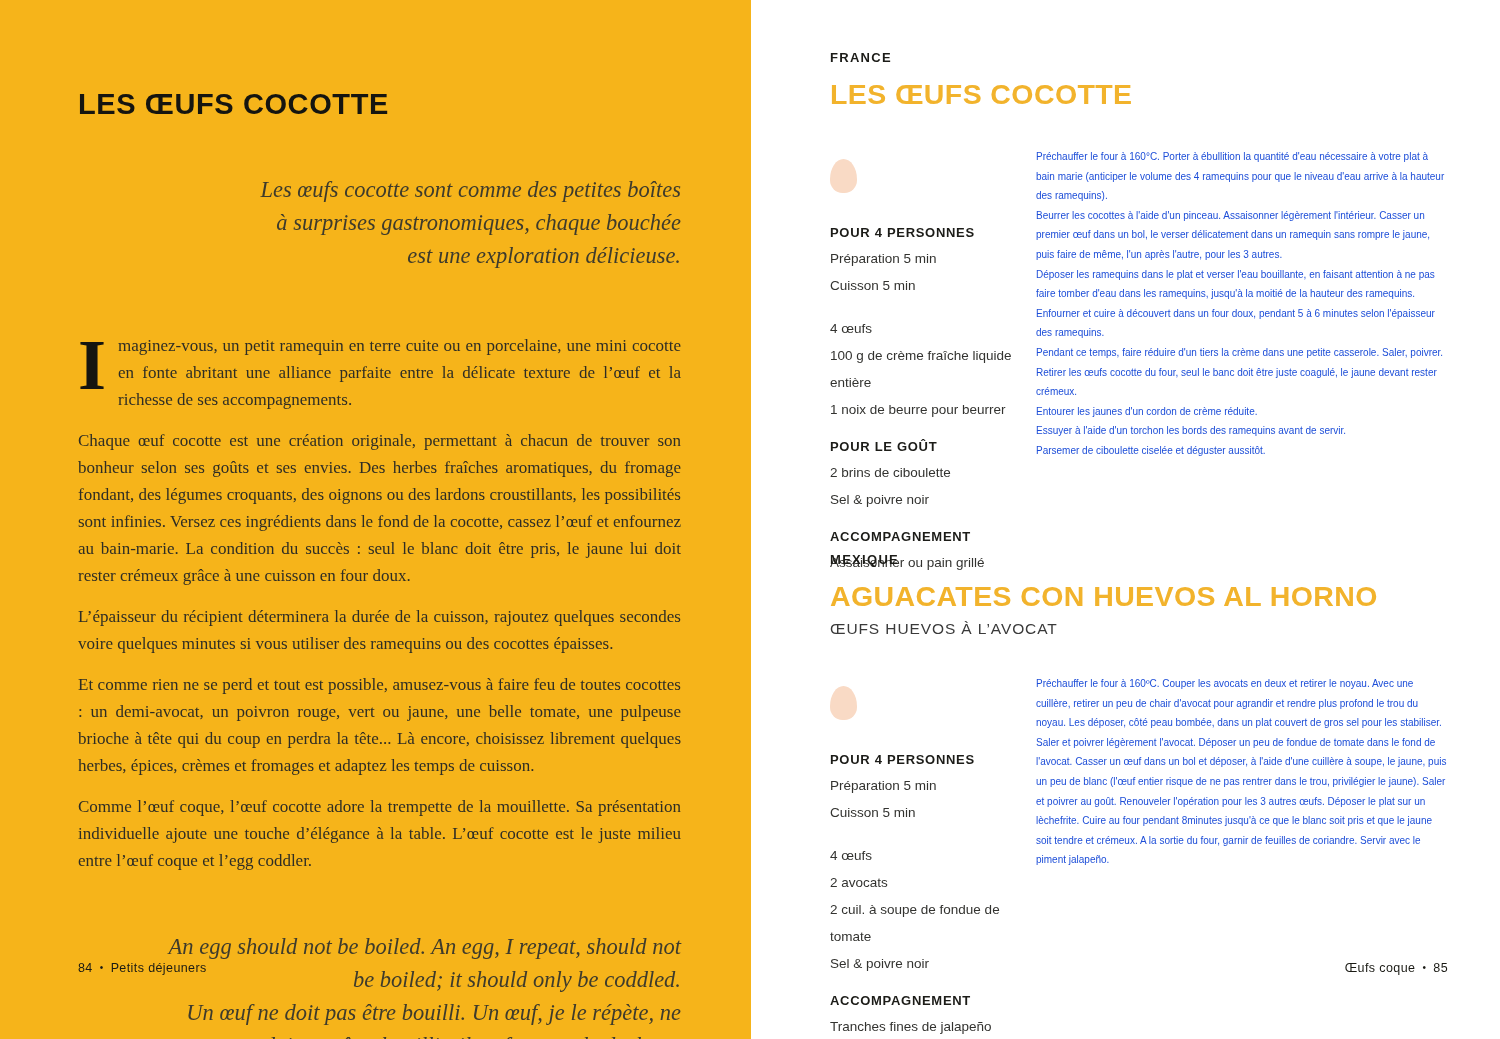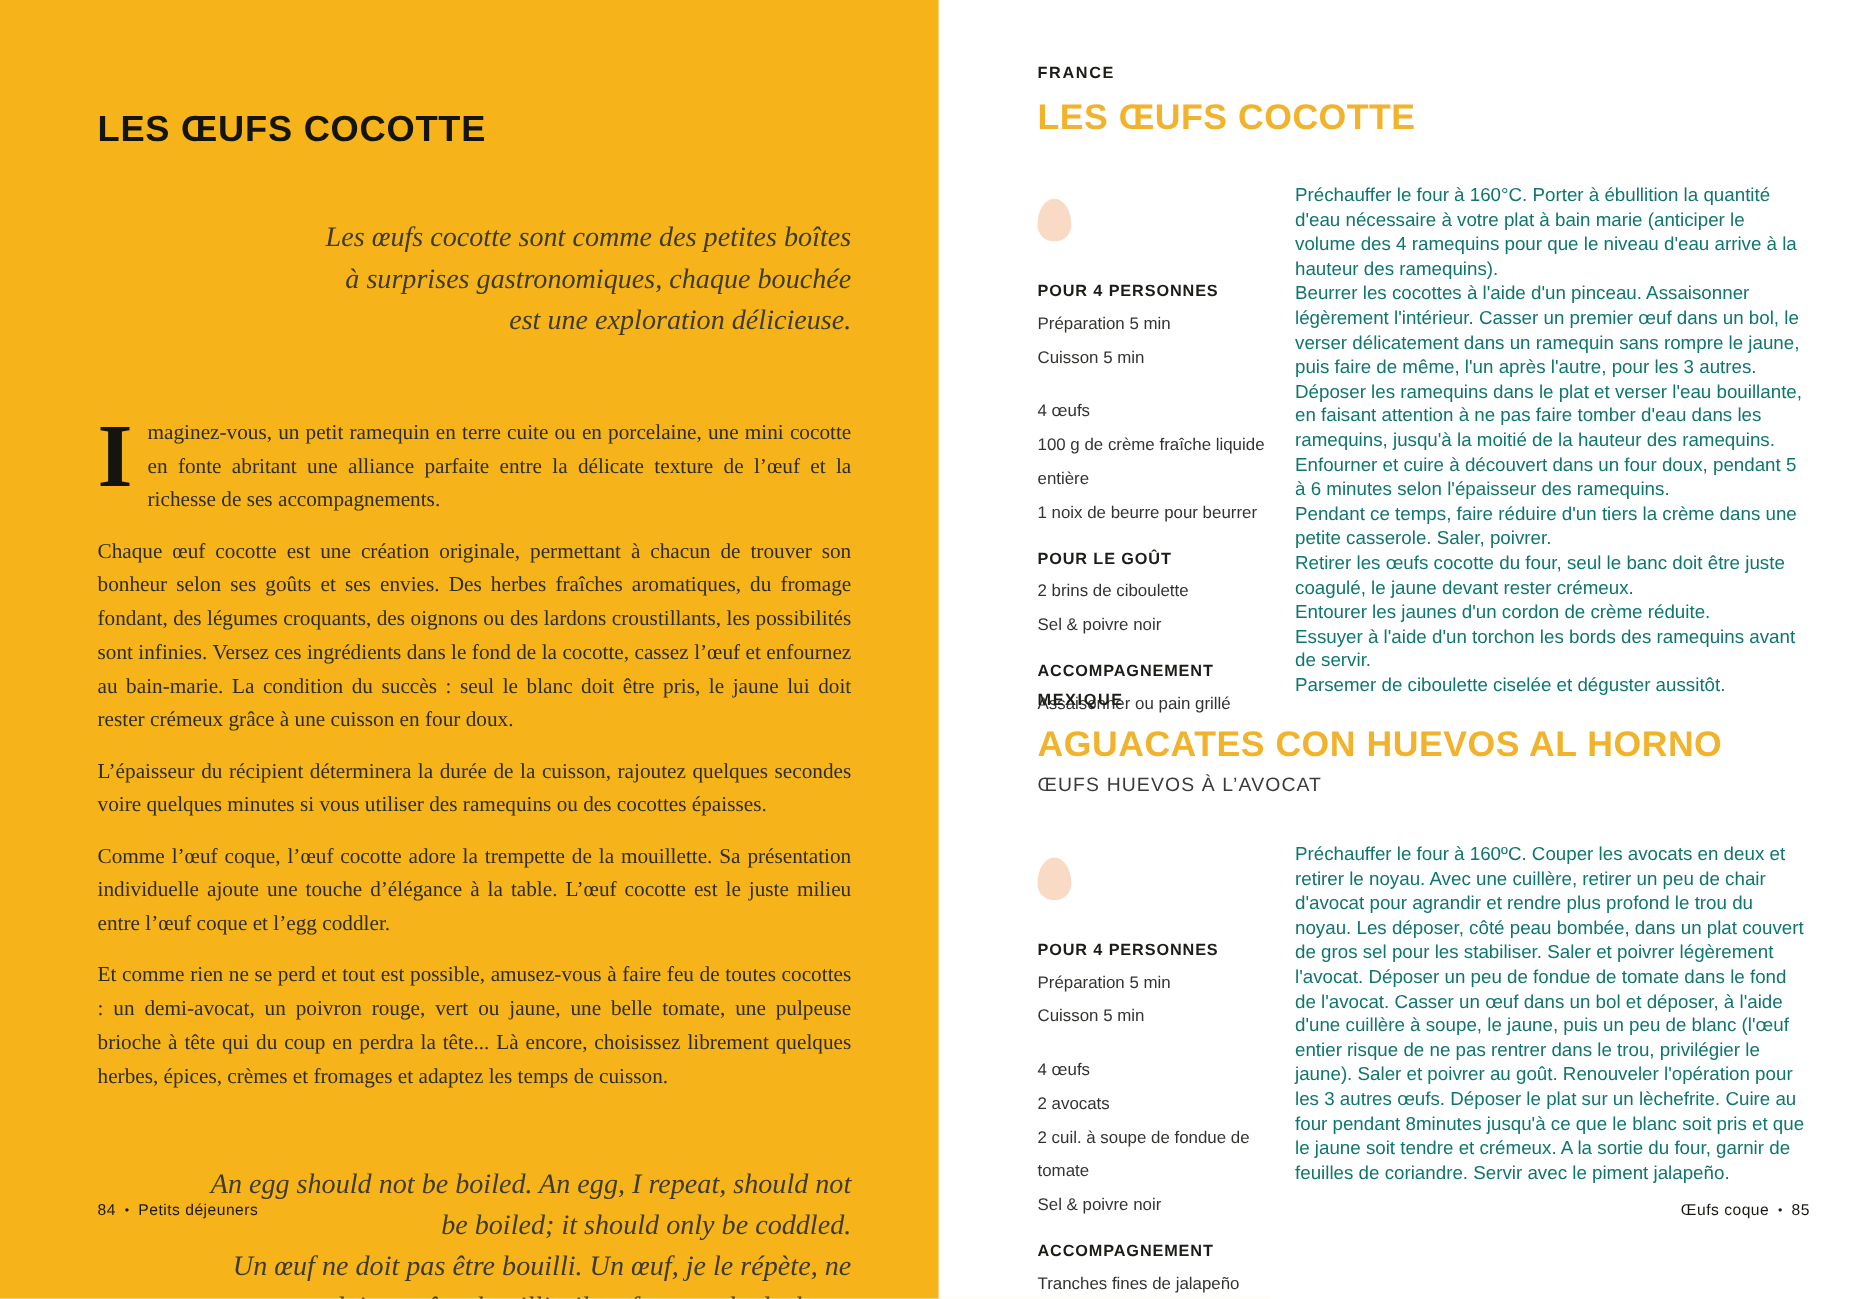--- a/index.html
+++ b/index.html
@@ -129,45 +129,45 @@
   }
   .ing-lines {
     margin-top: 5px;
     font-size: 13.5px;
     line-height: 27px;
     color: #333330;
     white-space: pre-line;
   }
   .steps-col {
     flex: 1;
-    font-size: 15px;
+    font-size: 10px;
     line-height: 19.6px;
-    color: #0f766e;
+    color: #1d4ed8;
     white-space: pre-line;
   }
   .footer-right { right: 52px; text-align: center; }
 </style>
 </head>
 <body>
 
 <div class="spread">
 
   <div class="page-left">
     <h1 class="chapter-title">LES ŒUFS COCOTTE</h1>
 
     <div class="chapter-intro">Les œufs cocotte sont comme des petites boîtes
 à surprises gastronomiques, chaque bouchée
 est une exploration délicieuse.</div>
 
     <p class="lead-para"><span class="dropcap">I</span><span>maginez-vous, un petit ramequin en terre cuite ou en porcelaine, une mini cocotte en fonte abritant une alliance parfaite entre la délicate texture de l’œuf et la richesse de ses accompagnements.</span></p>
 
     <p class="body-para">Chaque œuf cocotte est une création originale, permettant à chacun de trouver son bonheur selon ses goûts et ses envies. Des herbes fraîches aromatiques, du fromage fondant, des légumes croquants, des oignons ou des lardons croustillants, les possibilités sont infinies. Versez ces ingrédients dans le fond de la cocotte, cassez l’œuf et enfournez au bain-marie. La condition du succès : seul le blanc doit être pris, le jaune lui doit rester crémeux grâce à une cuisson en four doux.</p>
     <p class="body-para">L’épaisseur du récipient déterminera la durée de la cuisson, rajoutez quelques secondes voire quelques minutes si vous utiliser des ramequins ou des cocottes épaisses.</p>
+    <p class="body-para">Et comme rien ne se perd et tout est possible, amusez-vous à faire feu de toutes cocottes : un demi-avocat, un poivron rouge, vert ou jaune, une belle tomate, une pulpeuse brioche à tête qui du coup en perdra la tête... Là encore, choisissez librement quelques herbes, épices, crèmes et fromages et adaptez les temps de cuisson.</p>
     <p class="body-para">Comme l’œuf coque, l’œuf cocotte adore la trempette de la mouillette. Sa présentation individuelle ajoute une touche d’élégance à la table. L’œuf cocotte est le juste milieu entre l’œuf coque et l’egg coddler.</p>
-    <p class="body-para">Et comme rien ne se perd et tout est possible, amusez-vous à faire feu de toutes cocottes : un demi-avocat, un poivron rouge, vert ou jaune, une belle tomate, une pulpeuse brioche à tête qui du coup en perdra la tête... Là encore, choisissez librement quelques herbes, épices, crèmes et fromages et adaptez les temps de cuisson.</p>
 
     <div class="quote">An egg should not be boiled. An egg, I repeat, should not
 be boiled; it should only be coddled.
 Un œuf ne doit pas être bouilli.  Un œuf, je le répète, ne
 doit pas être bouilli ; il ne faut que le dorloter.</div>
 
     <div class="footer footer-left">
       <span>84</span><span class="sep">•</span><span>Petits déjeuners</span>
     </div>
   </div>

